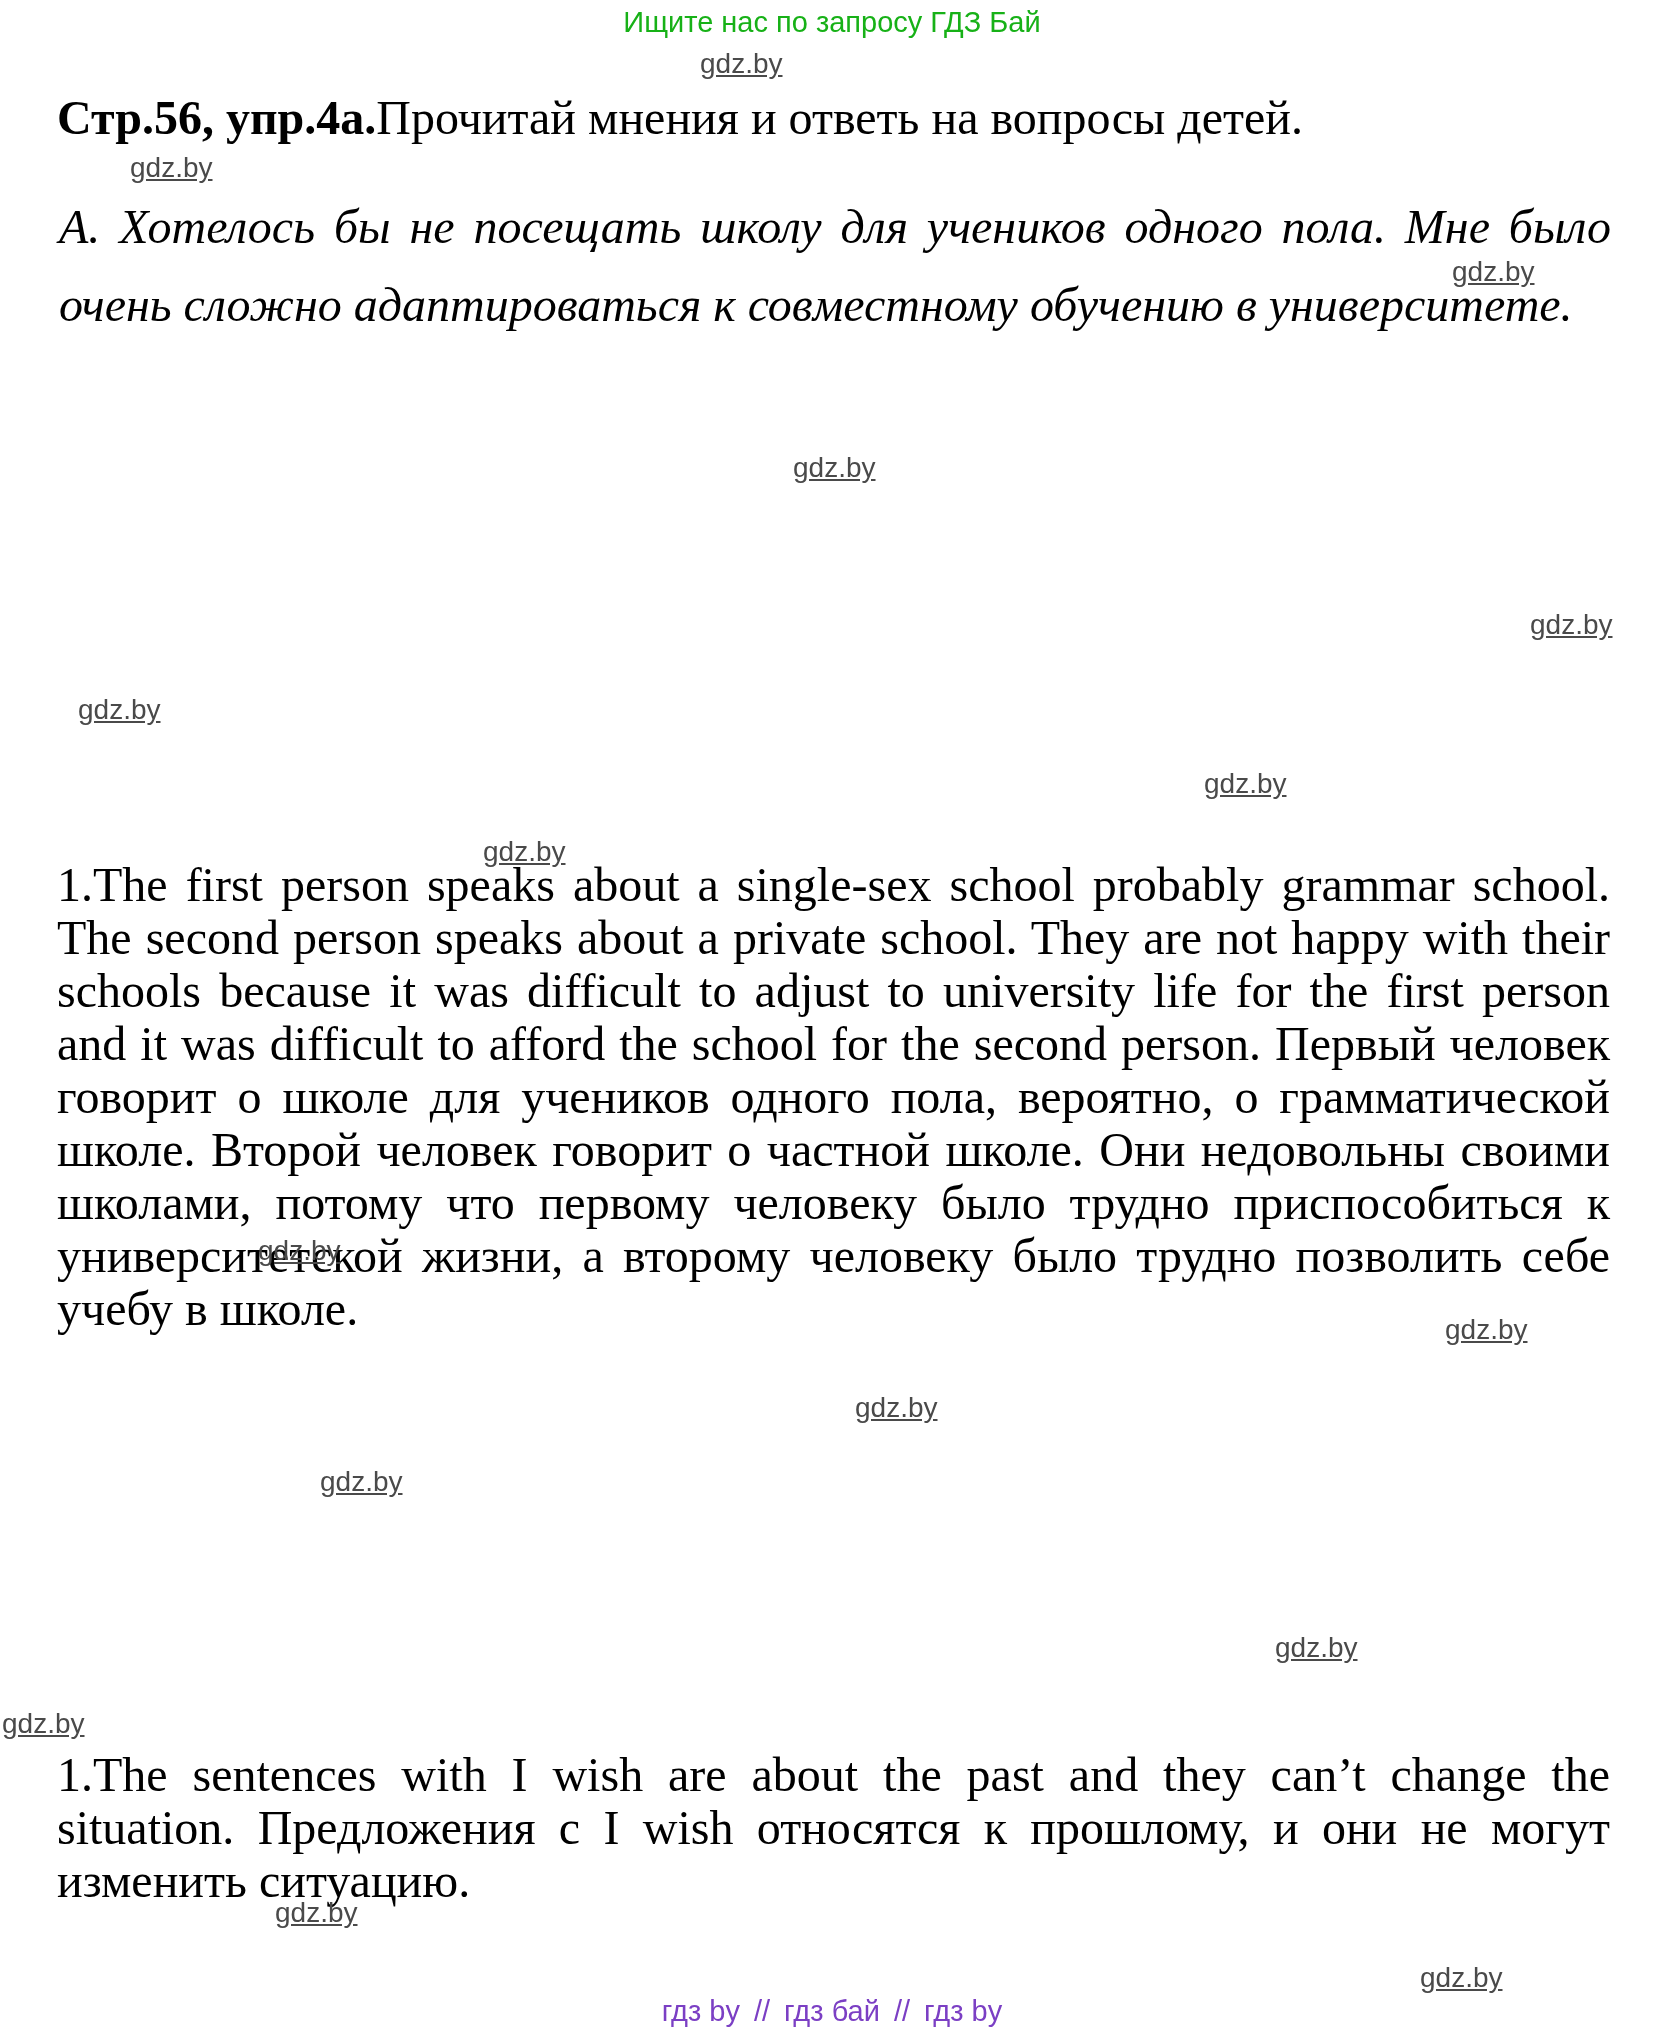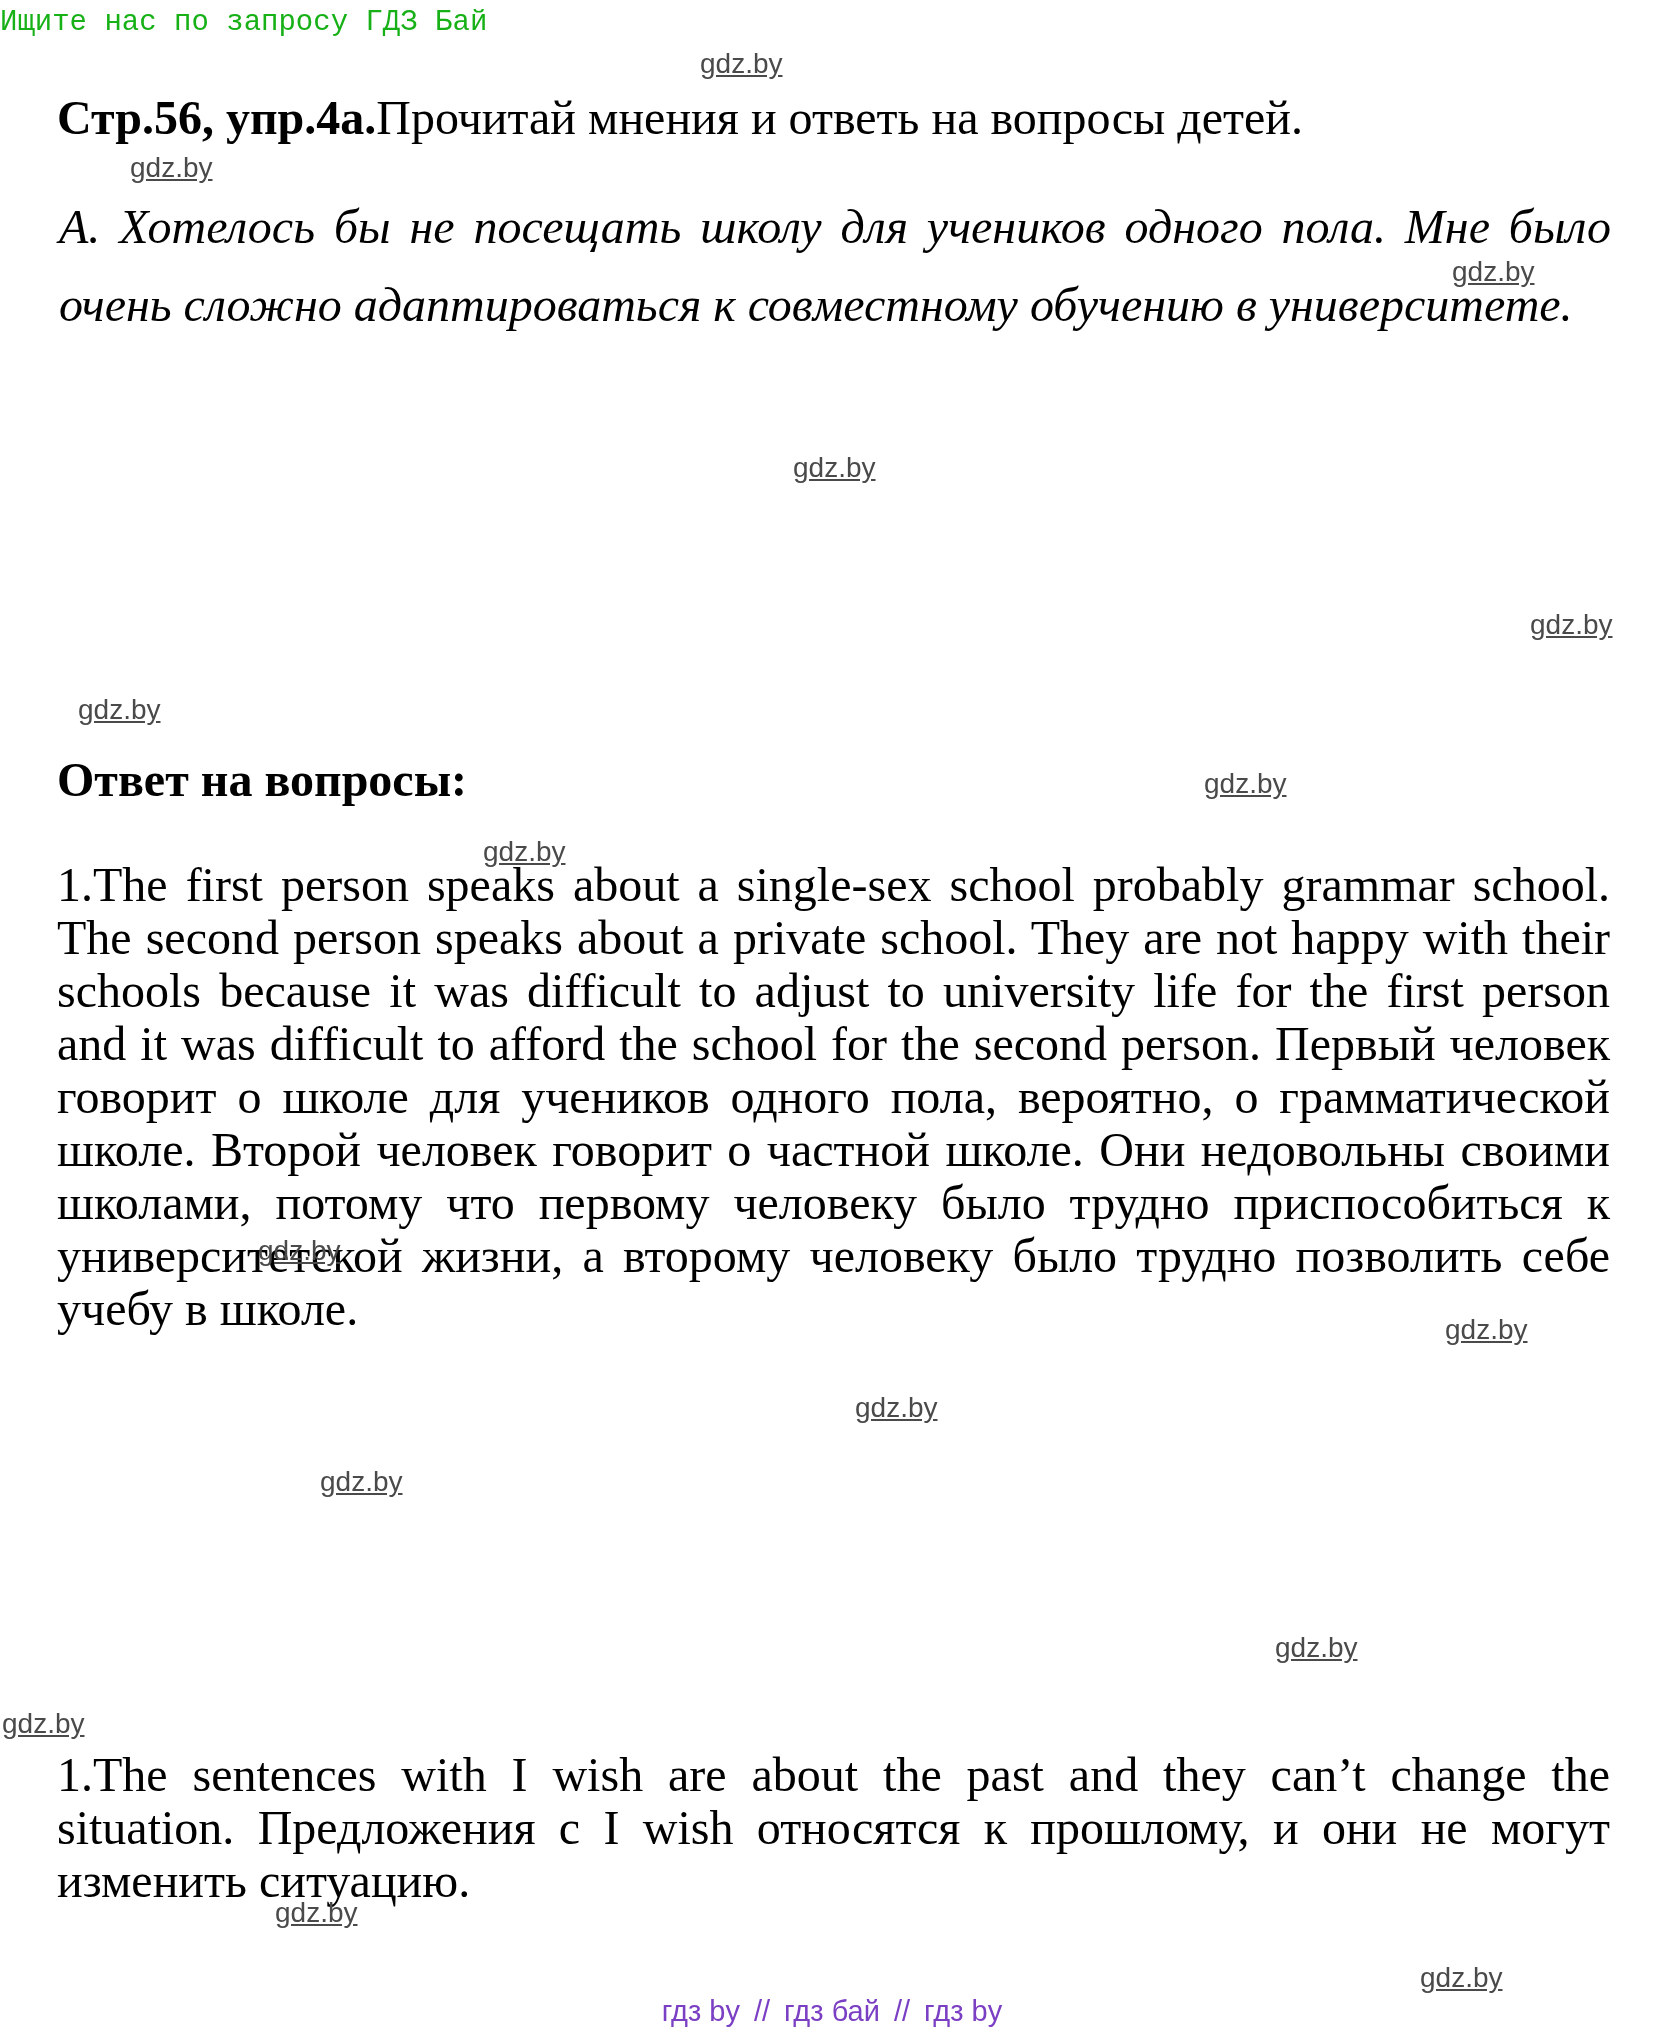--- a/index.html
+++ b/index.html
@@ -11,21 +11,22 @@
     background: #ffffff;
     font-family: "Liberation Serif", serif;
     color: var(--text-black, #000000);
     overflow: hidden;
   }
   .green-header {
     position: absolute;
     top: 6px;
     left: 0;
     width: 100%;
-    font-family: Liberation Mono, monospace;
+    text-align: center;
+    font-family: Liberation Sans, sans-serif;
     font-size: 29px;
     color: var(--header-green, #17b117);
   }
   .wm {
     position: absolute;
     font-family: "Liberation Sans", sans-serif;
     font-size: 28px;
     color: var(--watermark-gray, #4a4a4a);
     white-space: nowrap;
     z-index: 3;
@@ -103,21 +104,20 @@
   <span class="wm" style="left:320px;  top:1466px;">gdz.by</span>
   <span class="wm" style="left:1275px; top:1632px;">gdz.by</span>
   <span class="wm" style="left:2px;    top:1708px;">gdz.by</span>
   <span class="wm" style="left:275px;  top:1897px;">gdz.by</span>
   <span class="wm" style="left:1420px; top:1962px;">gdz.by</span>
 
   <div class="title"><span class="bold">Стр.56, упр.4а.</span><span>Прочитай мнения и ответь на вопросы детей.</span></div>
 
   <p class="opinion" style="top:188px;">А. Хотелось бы не посещать школу для учеников одного пола. Мне было очень сложно адаптироваться к совместному обучению в университете.</p>
 
-  <h2 class="answers-heading">Ответ на вопросы:</h2>
 
   <p class="answer" style="top:858px;">1.The first person speaks about a single-sex school probably grammar school. The second person speaks about a private school. They are not happy with their schools because it was difficult to adjust to university life for the first person and it was difficult to afford the school for the second person. Первый человек говорит о школе для учеников одного пола, вероятно, о грамматической школе. Второй человек говорит о частной школе. Они недовольны своими школами, потому что первому человеку было трудно приспособиться к университетской жизни, а второму человеку было трудно позволить себе учебу в школе.</p>
   <p class="answer" style="top:1748px;">1.The sentences with I wish are about the past and they can’t change the situation. Предложения с I wish относятся к прошлому, и они не могут изменить ситуацию.</p>
 
   <div class="footer">
     <a class="flink">гдз by</a><span class="fsep">//</span><a class="flink">гдз бай</a><span class="fsep">//</span><a class="flink">гдз by</a>
   </div>
 
 </div>
 

